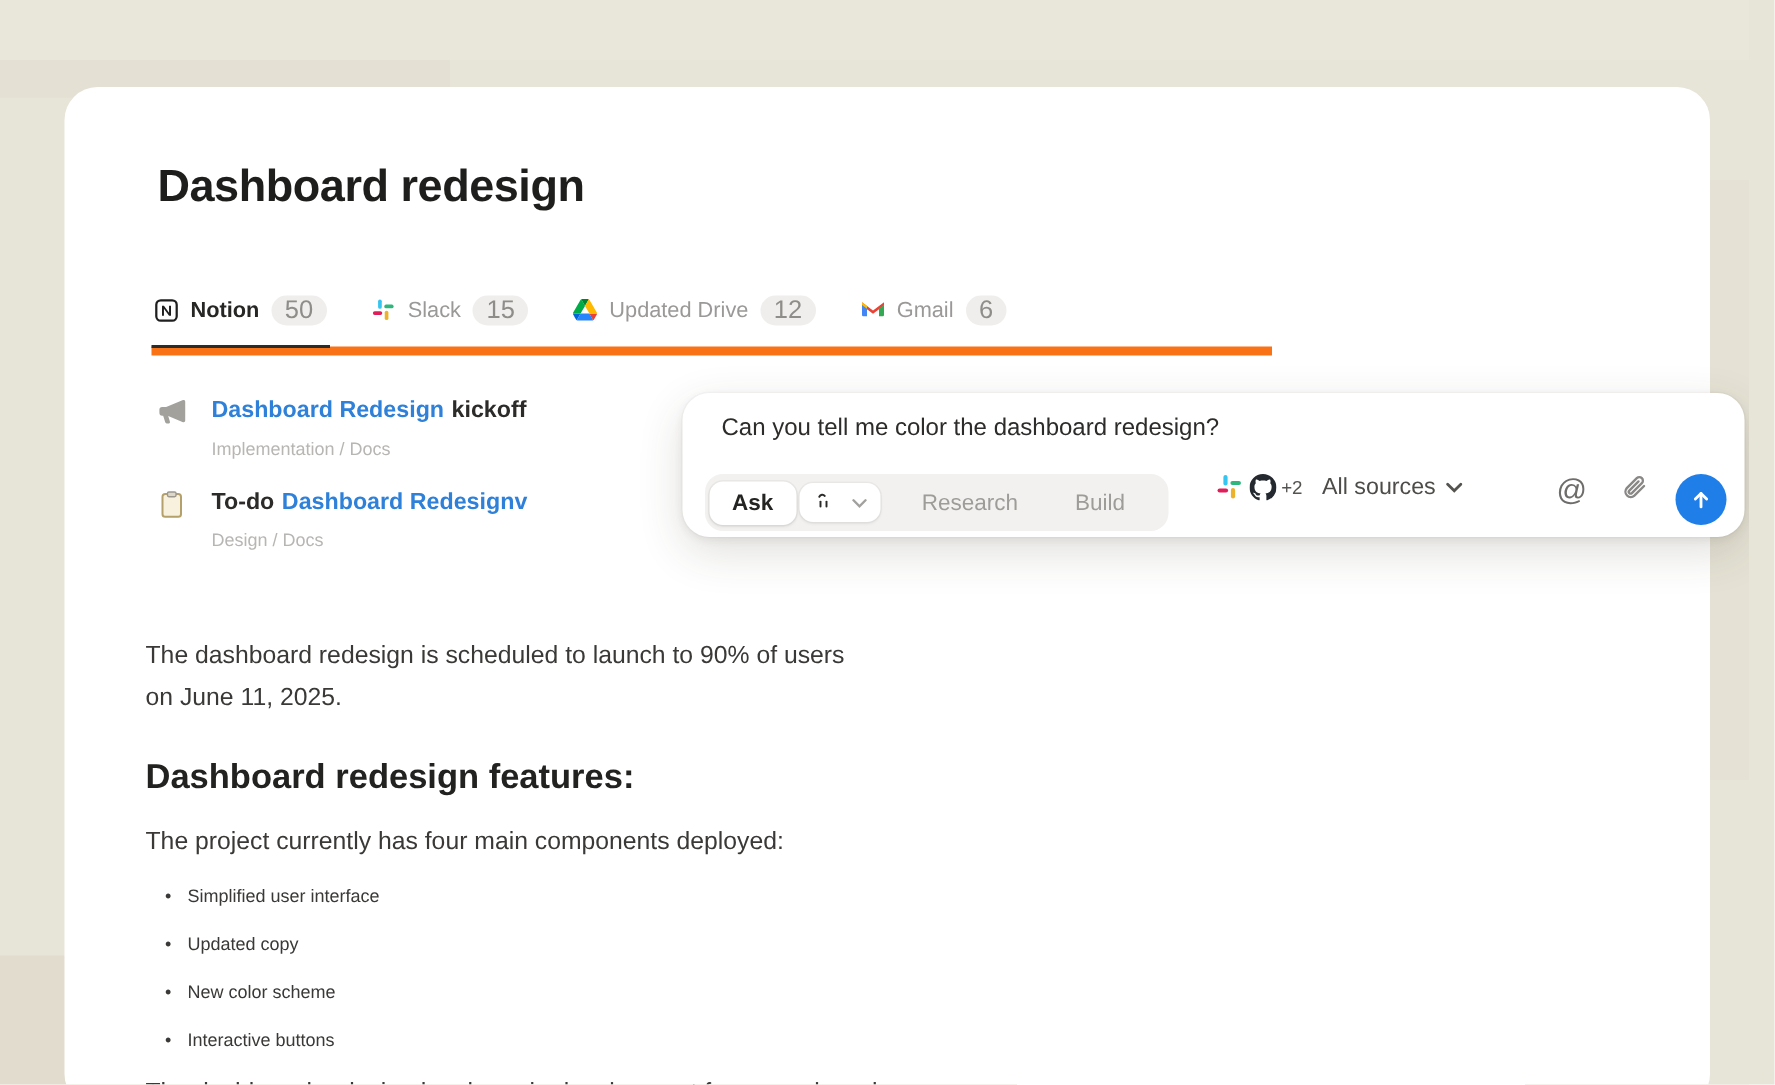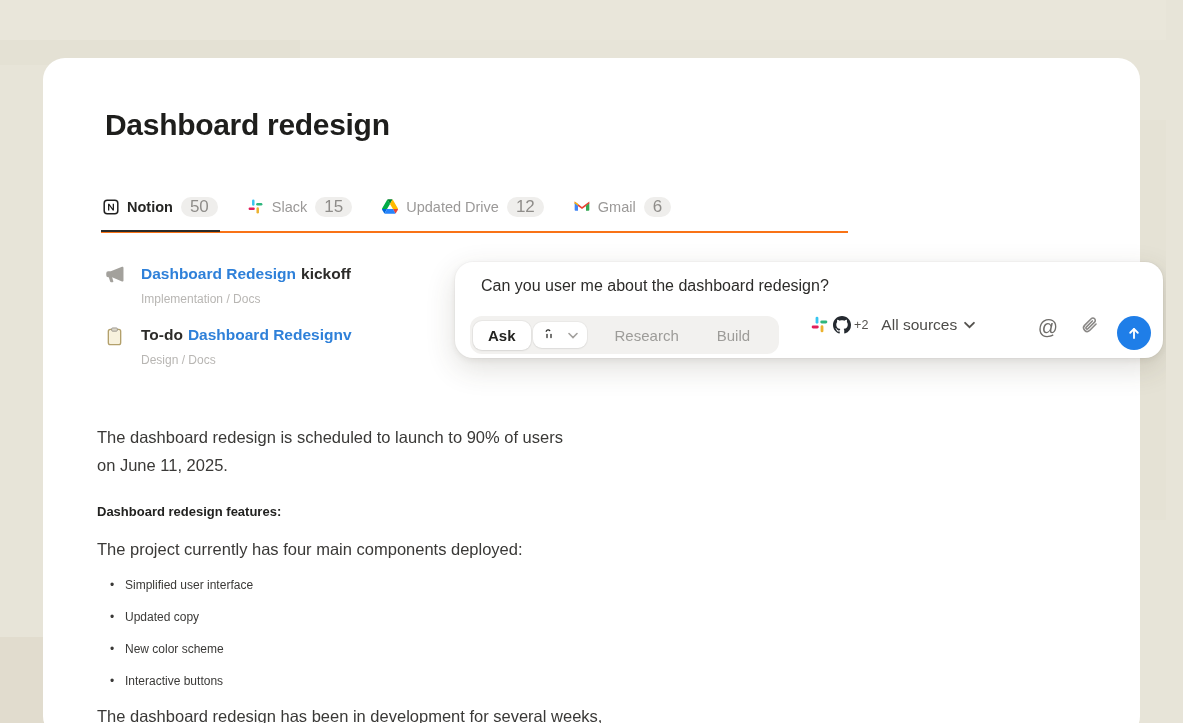--- a/index.html
+++ b/index.html
@@ -14,21 +14,21 @@
   .tex4 { left:0; top:40px; width:300px; height:25px; background:#e1ddcf; opacity:.4; }
 
   .page-card { position:absolute; left:43px; top:58px; width:1097px; height:680px;
                background:#ffffff; border-radius:22px; }
 
   .page-title { position:absolute; left:62px; top:50px; font-size:30px; font-weight:700;
                 color:#1e1e1c; letter-spacing:-.3px; }
 
   
   .tabs { position:absolute; left:58px; top:139px; width:747px; display:flex; gap:26px;
-          border-bottom:2px solid #f97316; }
+          border-bottom:6px solid #f97316; }
   .tab { display:flex; align-items:center; gap:8px; padding:0 2px 13px 2px; cursor:pointer; }
   .tab .t-label { font-size:14.5px; color:#9b9998; }
   .tab.active { border-bottom:2.5px solid #2b2b29; margin-bottom:-1.5px; }
   .tab.active .t-label { color:#262624; font-weight:700; }
   .badge { background:#efeeec; color:#8f8d8a; border-radius:11px; font-size:17px;
            padding:2px 9px; line-height:16px; }
   .tab-icon { width:16px; height:16px; display:inline-flex; }
 
   
   .results { position:absolute; left:62px; top:206px; display:flex; flex-direction:column; gap:19px; }
@@ -66,21 +66,21 @@
 
   .spacer { flex:1; }
   .at-btn { font-size:20px; color:#6f6d6a; cursor:pointer; margin-right:22px; }
   .clip-btn { display:inline-flex; cursor:pointer; margin-right:18px; }
   .send-btn { width:34px; height:34px; border-radius:50%; background:#1f7ee8; display:flex;
               align-items:center; justify-content:center; cursor:pointer; border:none; }
 
   
   .doc { position:absolute; left:54px; top:366px; width:640px; color:#3a3937; }
   .doc p { font-size:16.5px; line-height:27.5px; }
-  .doc-h { font-size:13px; font-weight:700; color:#222220; margin-top:25px; }
+  .doc-h { font-size:23px; font-weight:700; color:#222220; margin-top:25px; }
   .doc-p2 { margin-top:17px; }
   .doc ul { list-style:none; margin-top:5px; }
   .doc li { font-size:12px; line-height:32px; padding-left:28px; position:relative; }
   .doc li::before { content:"•"; position:absolute; left:13px; font-size:12px; line-height:32px; color:#3a3937; }
   .doc-p3 { margin-top:6px; }
 </style>
 </head>
 <body>
 
 <div class="stage">
@@ -178,21 +178,21 @@
         <li>Simplified user interface</li>
         <li>Updated copy</li>
         <li>New color scheme</li>
         <li>Interactive buttons</li>
       </ul>
       <p class="doc-p3">The dashboard redesign has been in development for several weeks,</p>
     </div>
   </div>
 
   <div class="chat-card">
-    <div class="chat-q">Can you user me about the dashboard redesign?</div>
+    <div class="chat-q">Can you tell me color the dashboard redesign?</div>
     <div class="chat-bar">
       <div class="seg">
         <span class="seg-ask">Ask</span>
         <span class="seg-model">
           <span style="display:inline-flex;">
             <svg viewBox="0 0 14 14" width="14" height="14" fill="none" stroke="#2a2a28" stroke-width="1.3" stroke-linecap="round">
               <path d="M4.2 3.2c.8-1.6 2.6-1.9 3.6-.6"></path>
               <path d="M5 6.4v3.2"></path>
               <path d="M9 6.4v3.2"></path>
             </svg>

